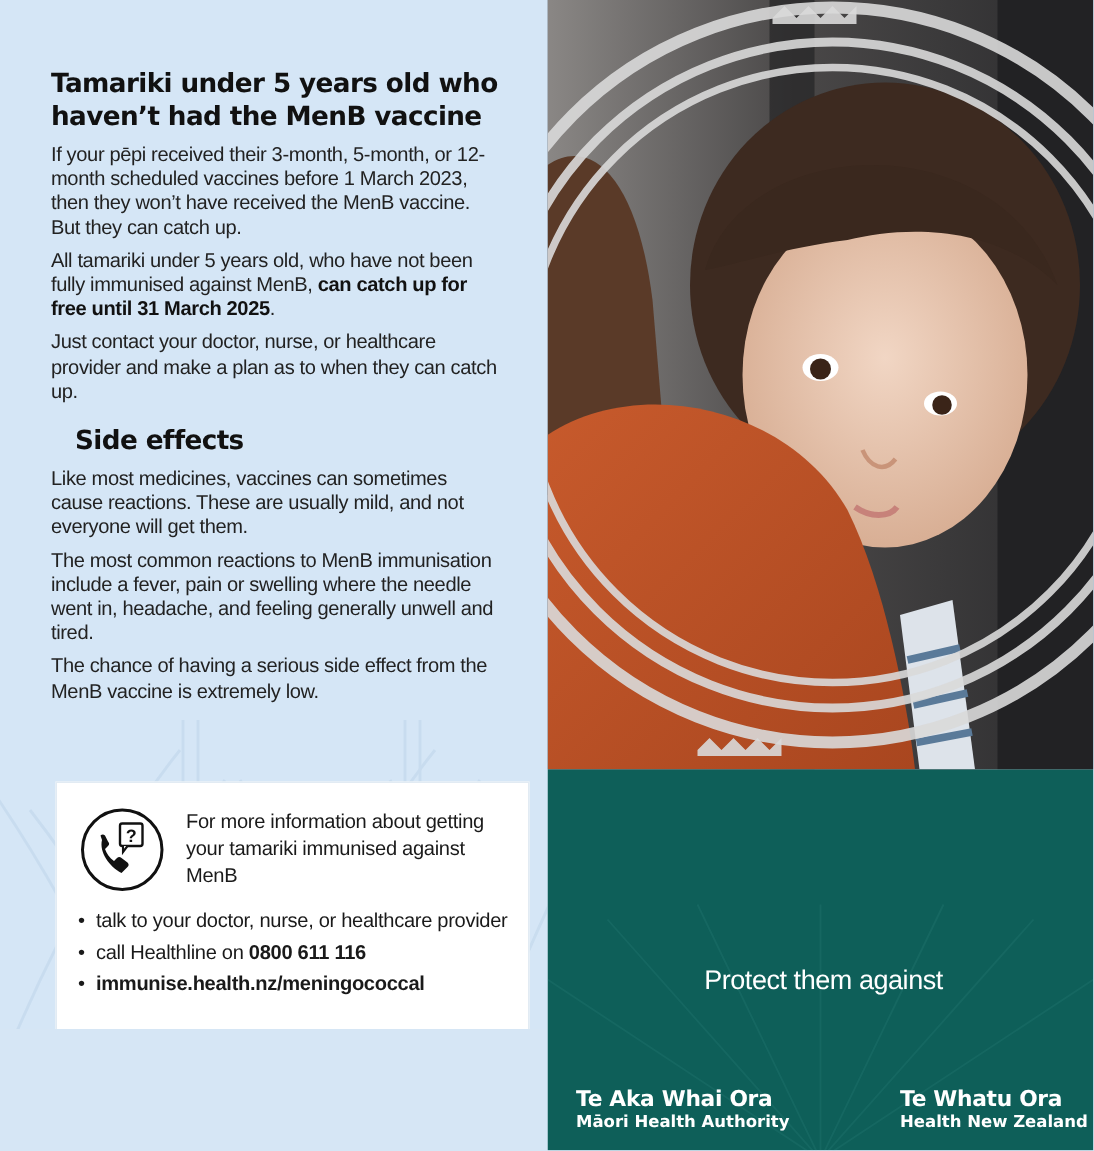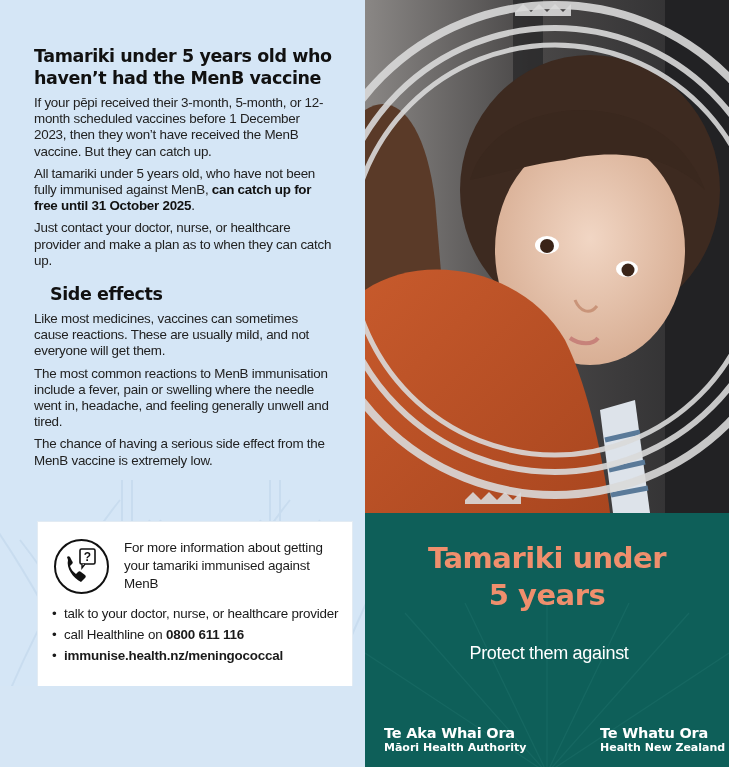--- a/index.html
+++ b/index.html
@@ -99,22 +99,22 @@
           <path d="M370 287 Q310 140 260 40"></path>
         <line x1="122" y1="0" x2="122" y2="287"></line>
           <line x1="132" y1="0" x2="132" y2="287"></line>
         <line x1="270" y1="0" x2="270" y2="287"></line>
           <line x1="280" y1="0" x2="280" y2="287"></line>
       </g>
     </svg>
 
     <div class="left-content">
       <h2 class="h2">Tamariki under 5 years old who haven’t had the MenB vaccine</h2>
-      <p class="p">If your pēpi received their 3-month, 5-month, or 12-month scheduled vaccines before 1 December 2023, then they won’t have received the MenB vaccine. But they can catch up.</p>
-      <p class="p"><span>All tamariki under 5 years old, who have not been fully immunised against MenB, </span><b>can catch up for free until 31 October 2025</b><span>.</span></p>
+      <p class="p">If your pēpi received their 3-month, 5-month, or 12-month scheduled vaccines before 1 March 2023, then they won’t have received the MenB vaccine. But they can catch up.</p>
+      <p class="p"><span>All tamariki under 5 years old, who have not been fully immunised against MenB, </span><b>can catch up for free until 31 March 2025</b><span>.</span></p>
       <p class="p">Just contact your doctor, nurse, or healthcare provider and make a plan as to when they can catch up.</p>
 
       <h2 class="h2 side">Side effects</h2>
       <p class="p">Like most medicines, vaccines can sometimes cause reactions. These are usually mild, and not everyone will get them.</p>
       <p class="p">The most common reactions to MenB immunisation include a fever, pain or swelling where the needle went in, headache, and feeling generally unwell and tired.</p>
       <p class="p">The chance of having a serious side effect from the MenB vaccine is extremely low.</p>
     </div>
 
     <div class="info-box">
       <svg class="info-icon" viewBox="0 0 57 57">
@@ -195,24 +195,20 @@
         <g stroke="#3a8f88" stroke-width="1.2">
           <line x1="182" y1="260" x2="0" y2="140"></line>
             <line x1="182" y1="260" x2="40" y2="100"></line>
           <line x1="182" y1="260" x2="100" y2="90"></line>
             <line x1="182" y1="260" x2="182" y2="90"></line>
           <line x1="182" y1="260" x2="264" y2="90"></line>
             <line x1="182" y1="260" x2="324" y2="100"></line>
           <line x1="182" y1="260" x2="364" y2="140"></line>
         </g>
       </svg>
-      <div class="hero-title">
-        <div>Tamariki under</div>
-        <div>5 years</div>
-      </div>
       <div class="hero-sub">Protect them against</div>
 
       <div class="logo logo-left">
         <div class="name">Te Aka Whai Ora</div>
         <div class="sub">Māori Health Authority</div>
       </div>
       <div class="logo logo-right">
         <div class="name">Te Whatu Ora</div>
         <div class="sub">Health New Zealand</div>
       </div>

